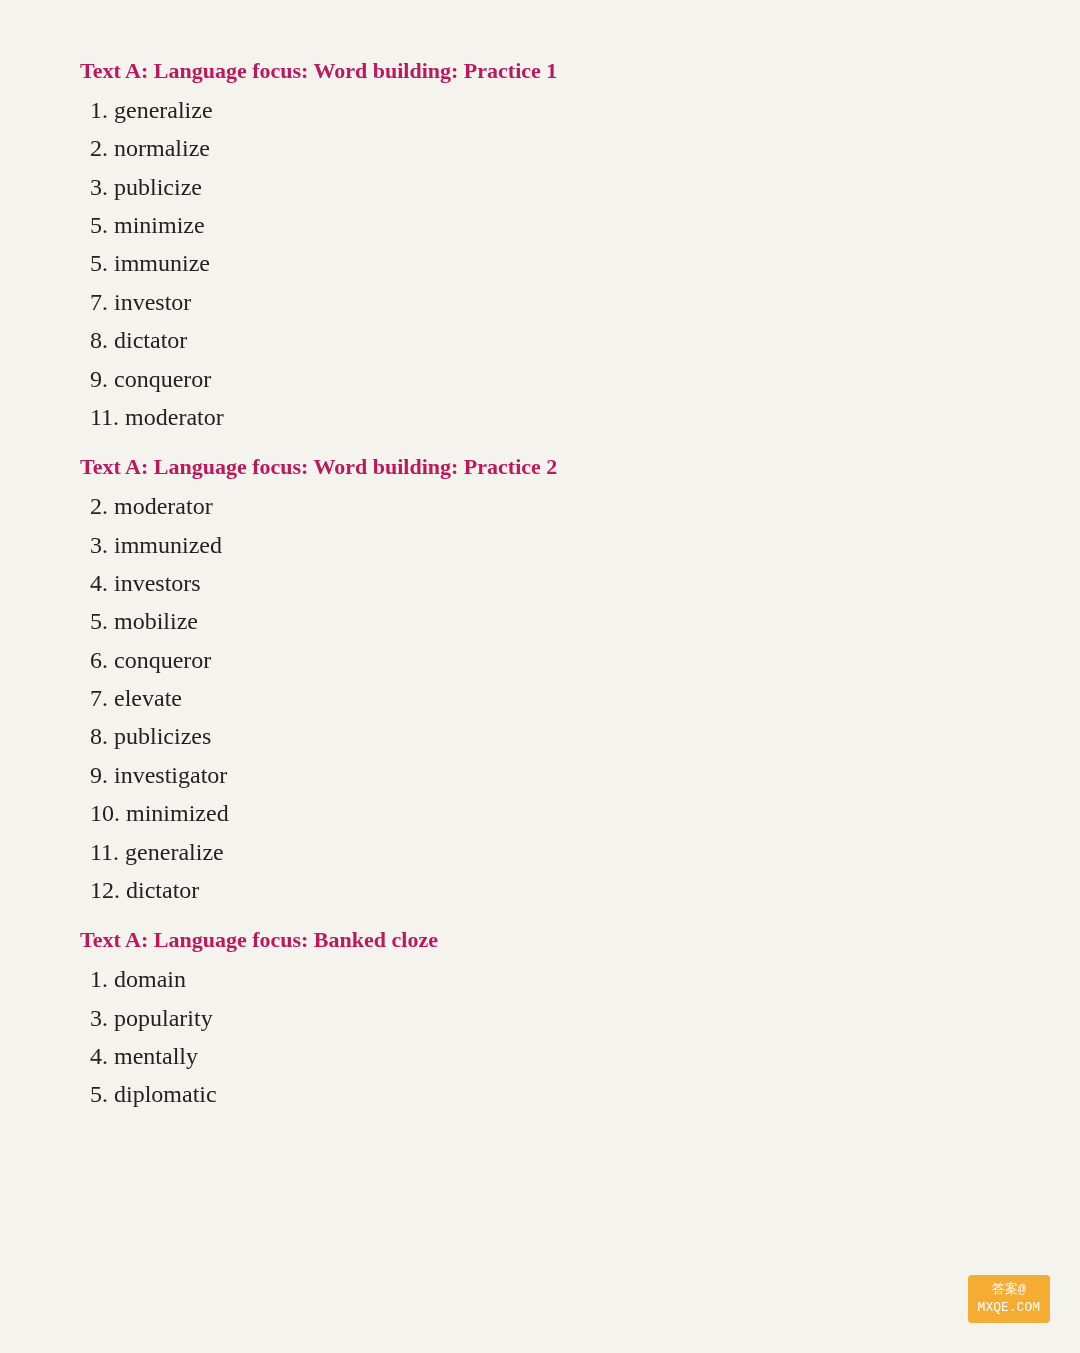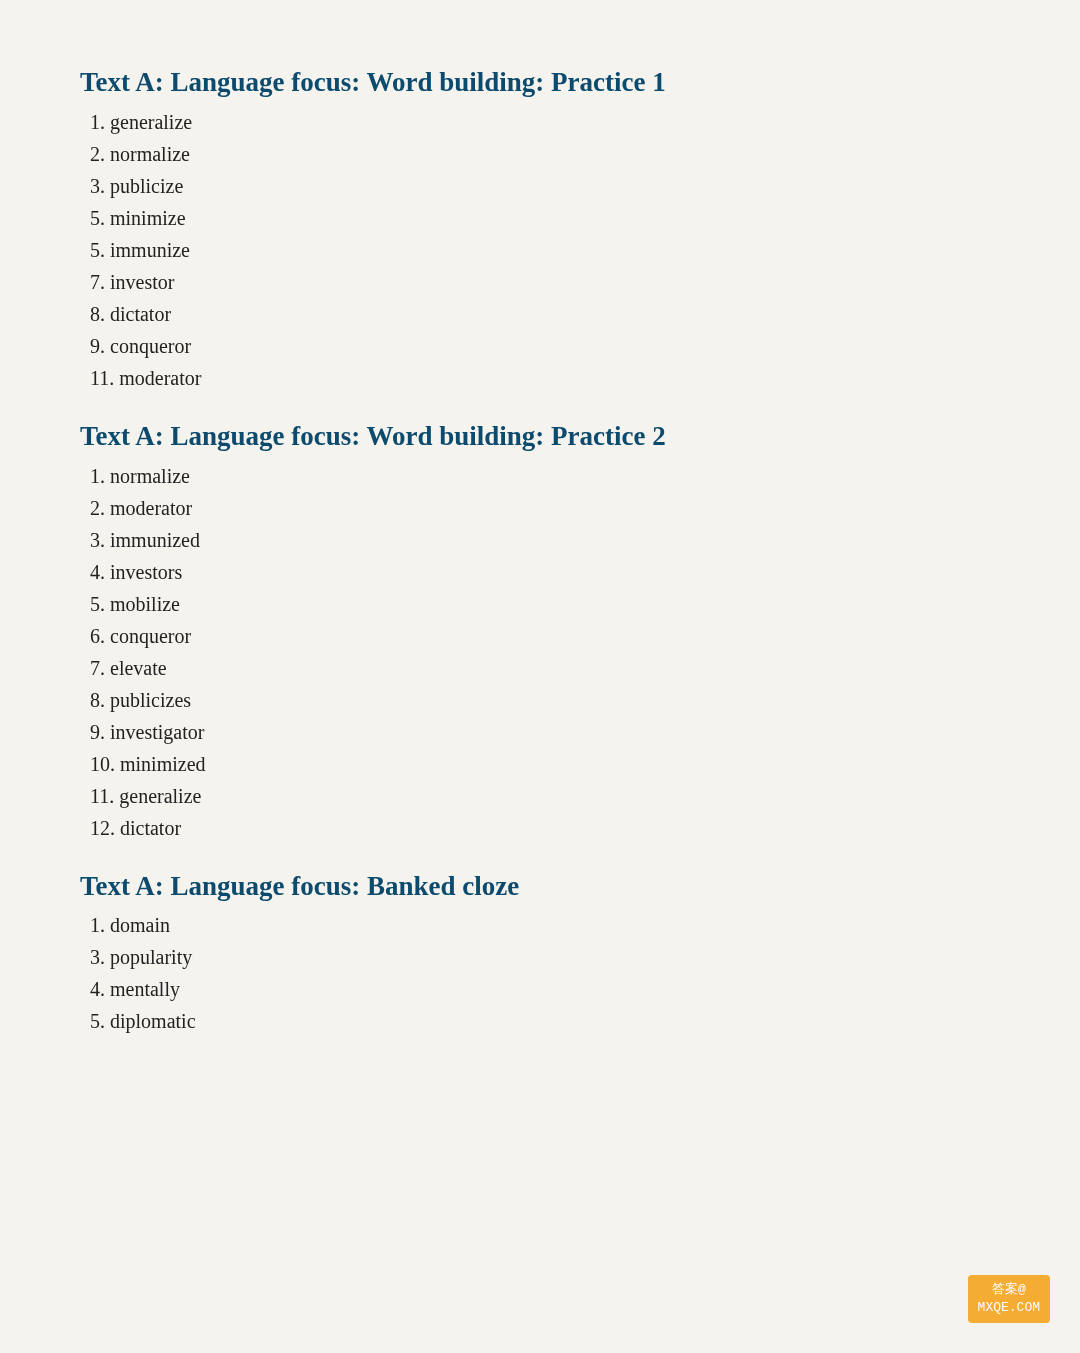--- a/index.html
+++ b/index.html
@@ -12,29 +12,29 @@
       background-color: #f5f3ee;
       font-family: Georgia, 'Times New Roman', Times, serif;
       width: 1080px;
       min-height: 1353px;
       padding: 40px 80px;
       color: #1a1a1a;
     }
 
     .section-title {
       font-weight: bold;
-      font-size: 27px;
+      font-size: 22px;
       margin-bottom: 8px;
-      margin-top: 24px;
+      margin-top: 16px;
       line-height: 1.4;
-      color: #0c4a6e;
+      color: #be185d;
     }
 
     .list-item {
-      font-size: 20px;
+      font-size: 24px;
       line-height: 1.6;
       padding-left: 10px;
       color: #222;
     }
 
     .watermark {
       position: fixed;
       bottom: 30px;
       right: 30px;
       background-color: #f5a623;
@@ -61,21 +61,20 @@
     <div class="list-item">1. generalize</div>
     <div class="list-item">2. normalize</div>
     <div class="list-item">3. publicize</div>
     <div class="list-item">5. minimize</div>
     <div class="list-item">5. immunize</div>
     <div class="list-item">7. investor</div>
     <div class="list-item">8. dictator</div>
     <div class="list-item">9. conqueror</div>
     <div class="list-item">11. moderator</div>
     <div class="section-title content-block">Text A: Language focus: Word building: Practice 2</div>
-    <div class="list-item">1. normalize</div>
     <div class="list-item">2. moderator</div>
     <div class="list-item">3. immunized</div>
     <div class="list-item">4. investors</div>
     <div class="list-item">5. mobilize</div>
     <div class="list-item">6. conqueror</div>
     <div class="list-item">7. elevate</div>
     <div class="list-item">8. publicizes</div>
     <div class="list-item">9. investigator</div>
     <div class="list-item">10. minimized</div>
     <div class="list-item">11. generalize</div>

